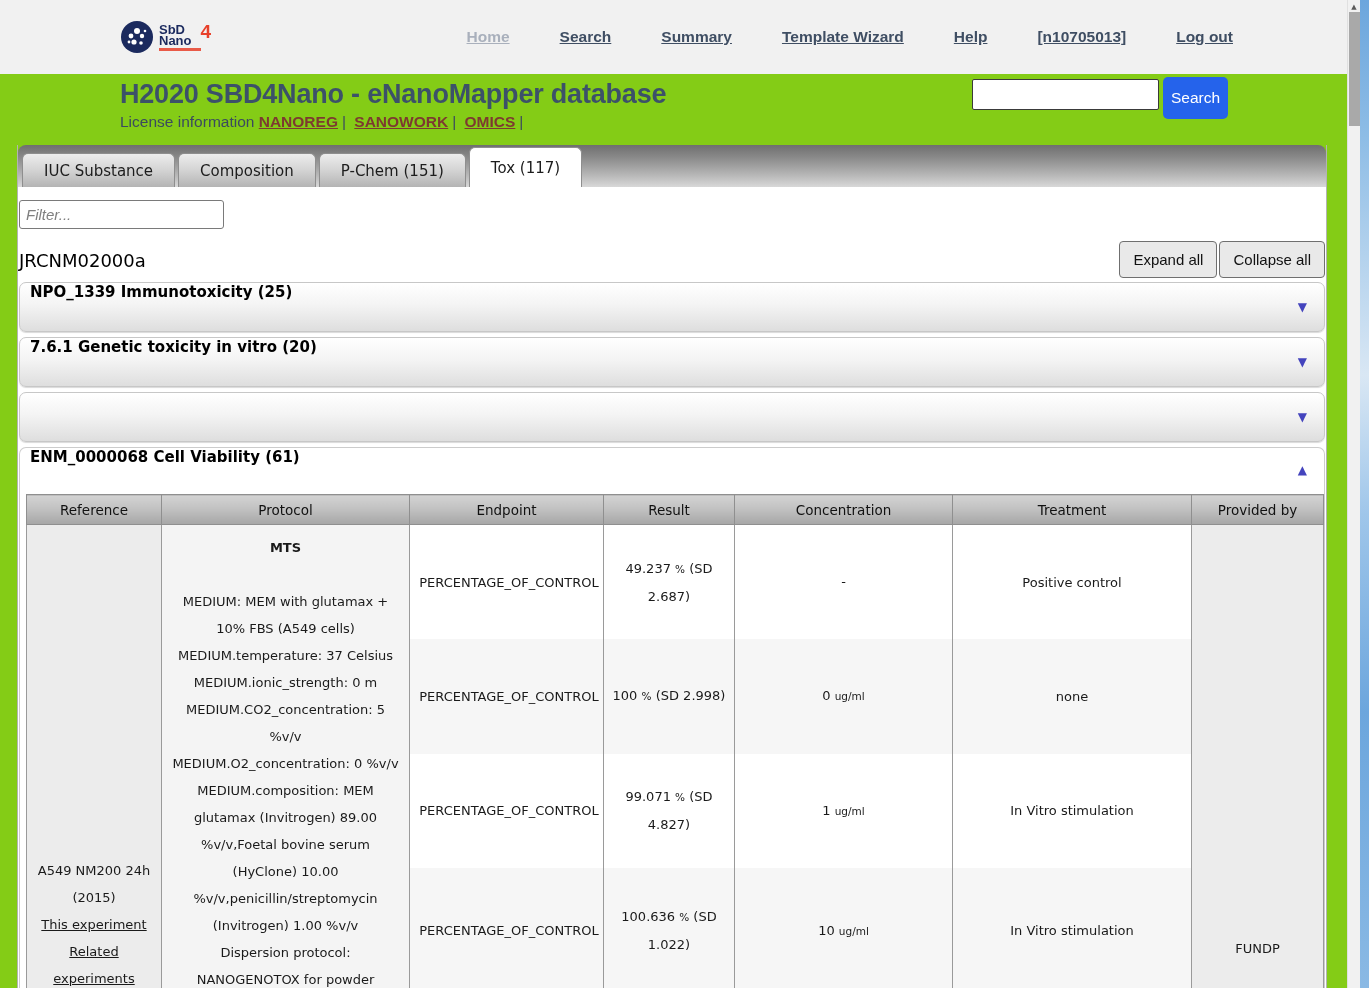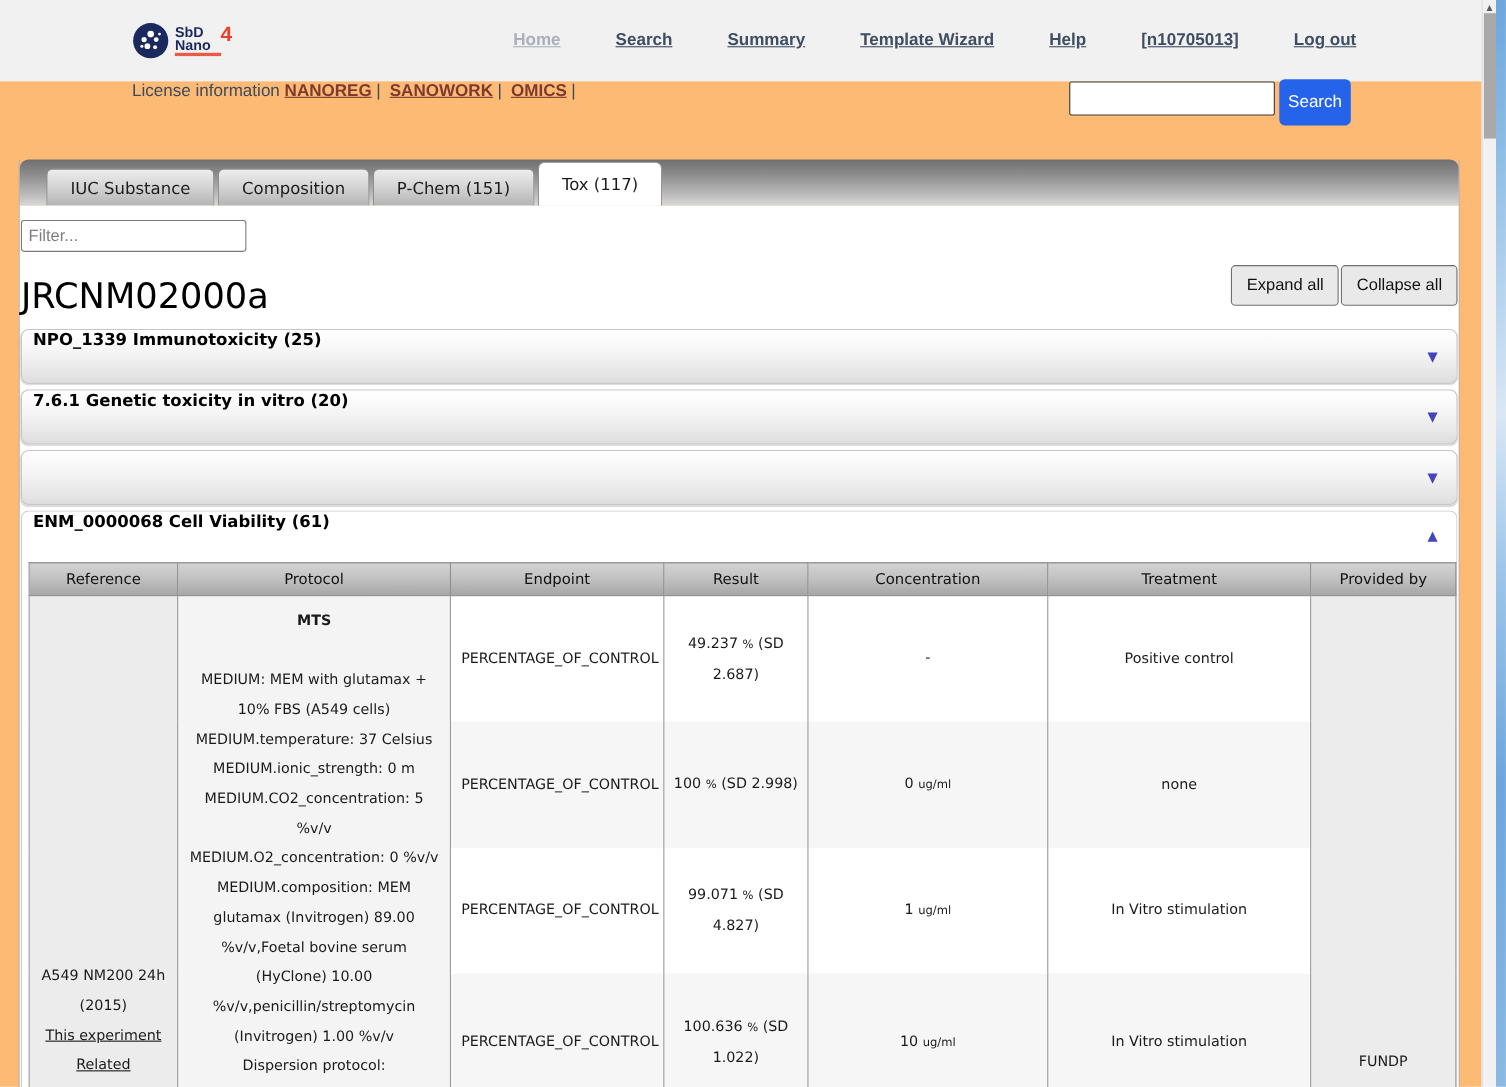--- a/index.html
+++ b/index.html
@@ -1,18 +1,18 @@
 <!DOCTYPE html>
 <html><head>
 <meta charset="utf-8">
 <style>
   * { box-sizing: border-box; margin: 0; padding: 0; }
   html,body { width:1369px; height:988px; overflow:hidden; background:#fff;
     font-family:"DejaVu Sans", sans-serif; }
-  .page { position:absolute; left:0; top:0; width:1347px; height:988px; background:#fdba74; }
+  .page { position:absolute; left:0; top:0; width:1347px; height:988px; background:#84cc16; }
 
   
   .nav { height:74px; background:#f1f1f1; display:flex; align-items:center; }
   .logo { margin-left:120px; display:flex; align-items:center; gap:5px; position:relative; }
   .logo-text { position:relative; line-height:11px; }
   .logo-text .l1, .logo-text .l2 { font-family:"Liberation Sans",sans-serif; font-weight:bold;
      font-size:13px; color:#1b2a5e; letter-spacing:0; }
   .logo-text .four { position:absolute; right:-10px; top:2px; color:#e8402a; font-size:19px;
      font-weight:bold; font-family:"Liberation Sans",sans-serif; }
   .logo-tagline { margin-top:2px; height:3px; width:42px; background:#e8402a; opacity:.85; }
@@ -33,37 +33,37 @@
   .license-line { margin-left:120px; font-family:"Liberation Sans",sans-serif; font-size:15.5px;
      color:#3b4a5f; }
   .license-line a { color:#7d3a30; text-decoration:underline; font-weight:bold; cursor:pointer; }
   .license-line .sep { margin:0 4px; color:#3b4a5f; }
 
   
   .container { position:absolute; left:17px; top:145px; width:1310px; height:843px;
      border-left:1px solid #b3b3b3; border-right:1px solid #b3b3b3; }
   .tabstrip { height:42px; border-radius:8px 8px 0 0;
      background:linear-gradient(180deg,#6f6f6f 0%,#8a8a8a 30%,#b5b5b5 70%,#d8d8d8 100%);
-     display:flex; align-items:flex-end; padding-left:24px; gap:3px; }
+     display:flex; align-items:flex-end; padding-left:4px; gap:3px; }
   .tab { height:34px; padding:0 21px; display:flex; align-items:center; font-size:15px;
      color:#1c1c1c; border:1px solid #8e8e8e; border-bottom:none; border-radius:6px 6px 0 0;
      background:linear-gradient(180deg,#ededed 0%,#d6d6d6 45%,#b4b4b4 100%); cursor:pointer; }
   .tab.active { height:40px; background:#fff; position:relative; z-index:2;text-align:right; }
 
   .panel { background:#fff; min-height:800px; padding-top:13px; position:relative; }
 
   
   .filter-input { margin-left:1px; width:205px; height:29px; border:1px solid #7a7a7a;
-     border-radius:3px; font-size:15px; padding:0 6px; color:#333; }
+     border-radius:3px; font-size:15px; padding:0 6px; color:#333;font-style:italic; }
   .filter-input::placeholder { color:#7f7f7f; }
   .acc-buttons { position:absolute; right:1px; top:54px; display:flex; gap:2px;align-items:flex-end; }
   .acc-buttons button { height:37px; padding:0 13px; background:#e9e9e9; border:1px solid #6f6f6f;
      border-radius:4px; font-size:15px; font-family:"Liberation Sans",sans-serif; cursor:pointer; color:#111; }
 
-  .substance-title { margin:21px 0 11px 1px; font-size:32px; font-weight:400; color:#000; }
+  .substance-title { margin:21px 0 11px 1px; font-size:18px; font-weight:400; color:#000; }
 
   
   .acc-item { height:50px; margin:0 1px 5px 1px; border:1px solid #c7c7c7; border-radius:7px;
      background:linear-gradient(180deg,#ffffff 0%,#f4f4f4 45%,#dedede 100%);
      display:flex; align-items:flex-start; position:relative; cursor:pointer;
      box-shadow:0 1px 1px rgba(0,0,0,.15); }
   .acc-item .acc-label { margin-left:10px; font-size:15px; font-weight:bold; color:#000; }
   .acc-caret { position:absolute; right:17px; top:50%; transform:translateY(-50%);
      color:#4444bd; font-size:12px; }
 
@@ -132,20 +132,21 @@
       <a>Search</a>
       <a>Summary</a>
       <a>Template Wizard</a>
       <a>Help</a>
       <a>[n10705013]</a>
       <a>Log out</a>
     </div>
   </div>
 
   <div class="header-area">
+    <h1 class="page-title">H2020 SBD4Nano - eNanoMapper database</h1>
     <input class="top-search-input" type="text" style="">
     <button class="top-search-btn">Search</button>
     <div class="license-line">
       <span>License information</span>
       <a>NANOREG</a><span class="sep">|</span>
       <a>SANOWORK</a><span class="sep">|</span>
       <a>OMICS</a><span class="sep">|</span>
     </div>
   </div>
 

